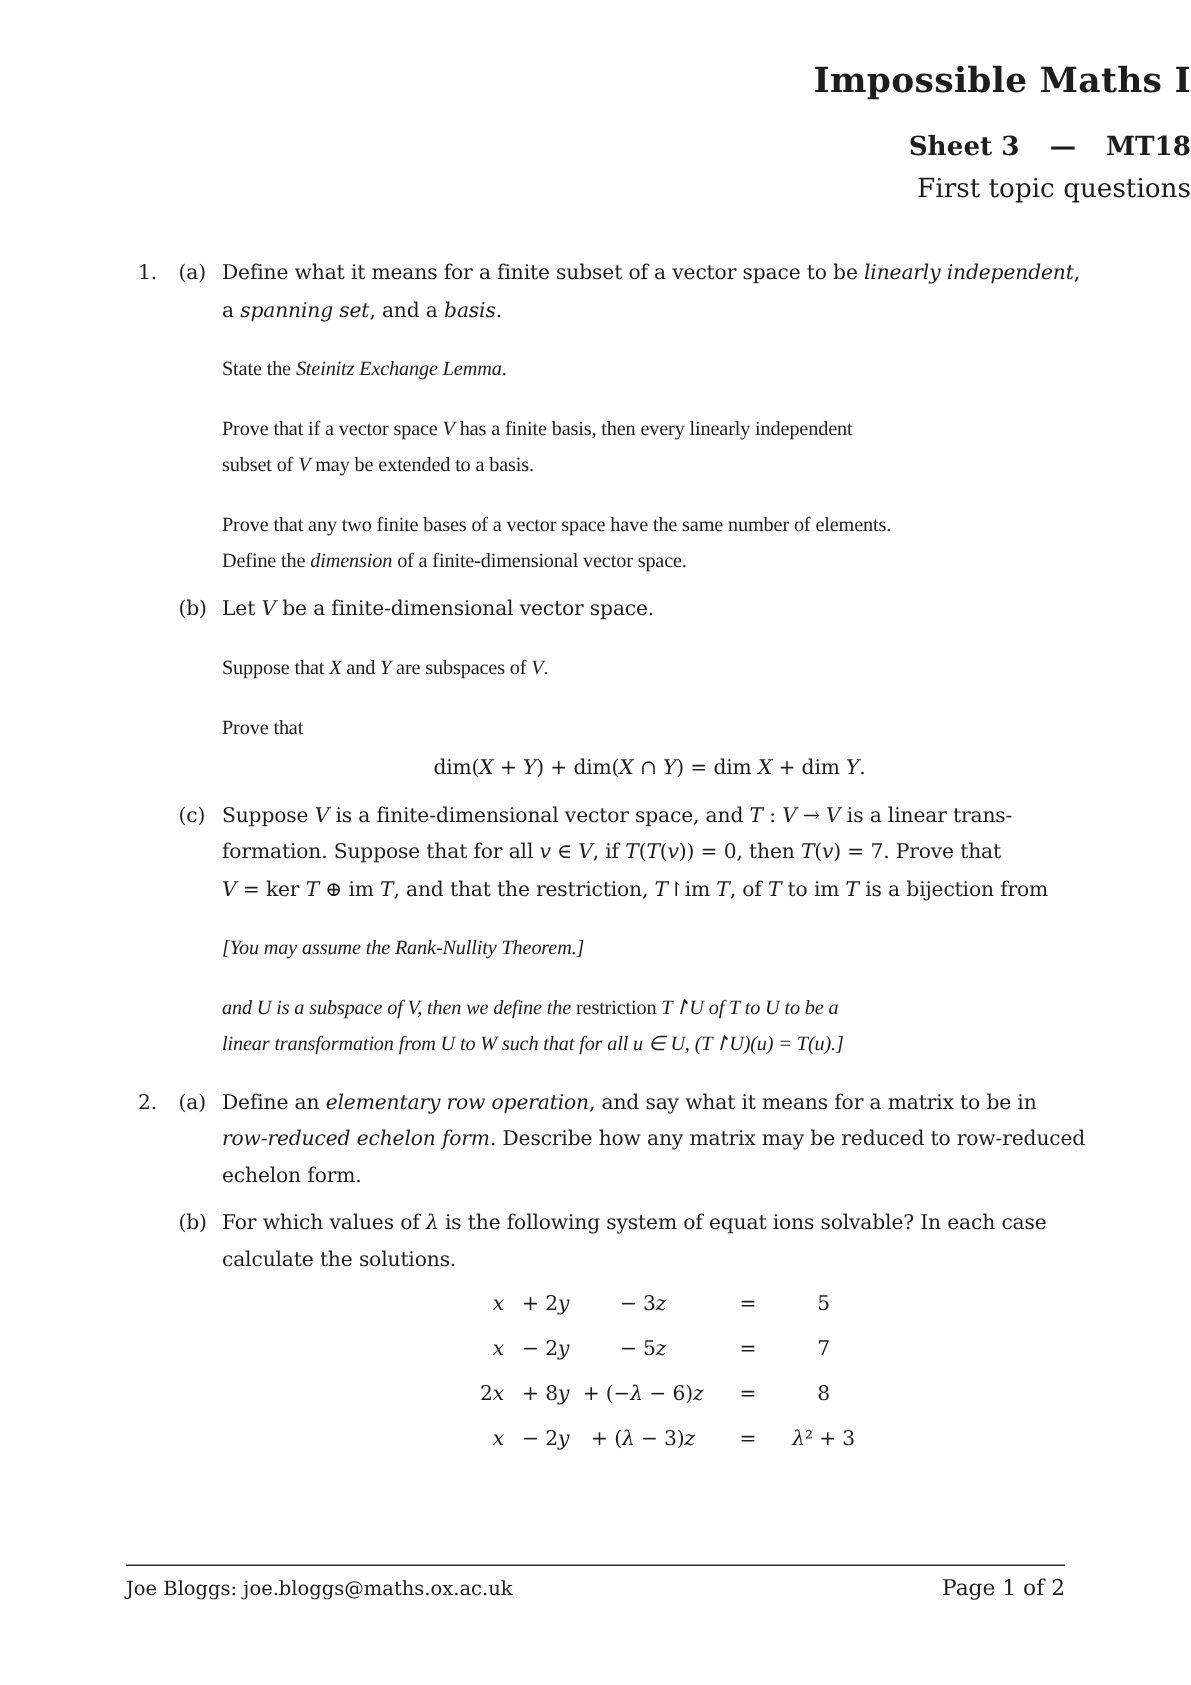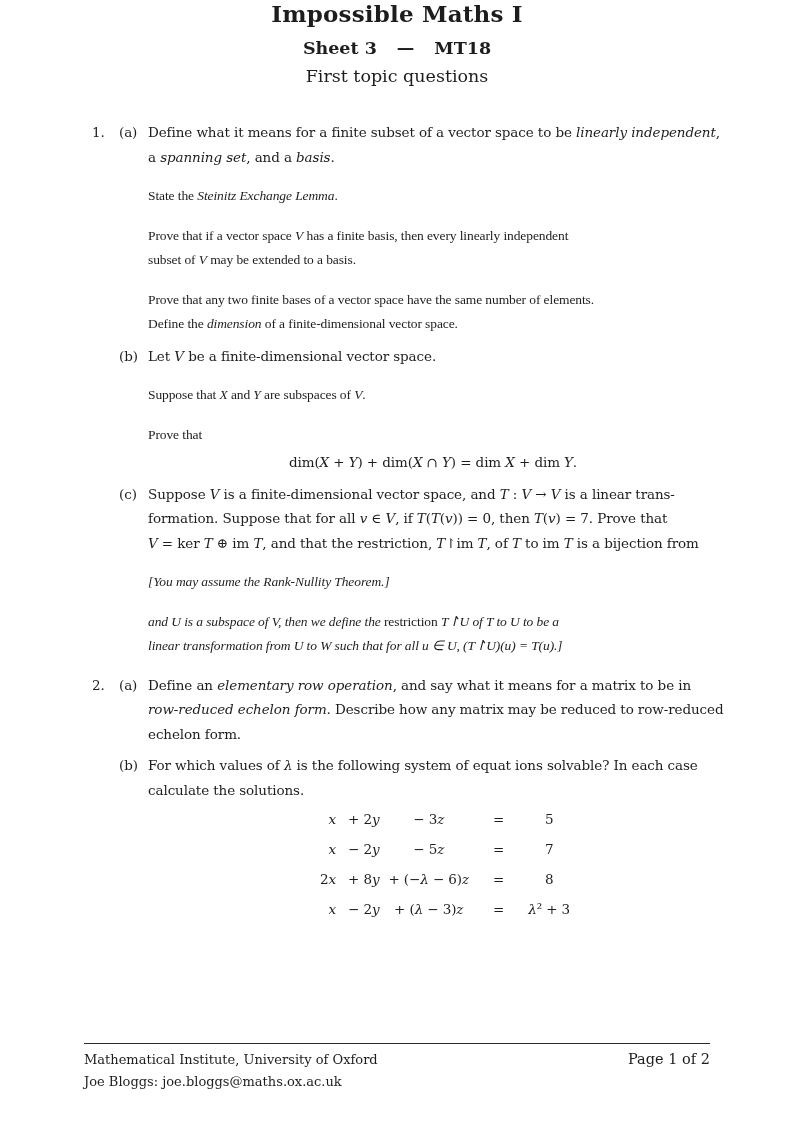--- a/index.html
+++ b/index.html
@@ -1,23 +1,23 @@
 <!DOCTYPE html>
 <html><head>
 <meta charset="utf-8">
 <style>
   * { margin:0; padding:0; box-sizing:border-box; }
   html,body { background:#ffffff; }
   .page {
     position:relative; width:794px; height:1123px; background:#fff;
     font-family:"DejaVu Serif", serif; color:#1d1d1d; overflow:hidden;
   }
-  .header { text-align:center; }
+  .header { text-align:right; padding-top:40px; }
   .title { font-size:23px; font-weight:bold; line-height:28px; letter-spacing:0.2px; }
-  .subtitle { font-size:17.5px; font-weight:bold; line-height:23px; margin-top:9px; }
+  .subtitle { font-size:17.5px; font-weight:bold; line-height:23px; margin-top:19px; }
   .subtitle .dash { display:inline-block; margin:0 20px; }
   .topic { font-size:17.5px; font-weight:normal; line-height:23px; margin-top:5px; }
 
   .content { margin:32px 76px 0 92px; font-size:13.5px; line-height:24.5px; letter-spacing:-0.1px; }
   .question { display:flex; }
   .question + .question { margin-top:14px; }
   .qnum { width:27px; flex:none; }
   .qparts { flex:1; min-width:0; }
   .part { display:flex; }
   .part + .part { margin-top:7px; }
@@ -171,19 +171,18 @@
             </div>
           </div>
         </div>
       </div>
     </section>
 
   </div>
 
   <div class="footer">
     <div>
-      <div>Mathematical Institute, University of Oxford</div>
       <div>Joe Bloggs: joe.bloggs@maths.ox.ac.uk</div>
     </div>
     <div class="page-num">Page 1 of 2</div>
   </div>
 
 </div>
 
 </body></html>

